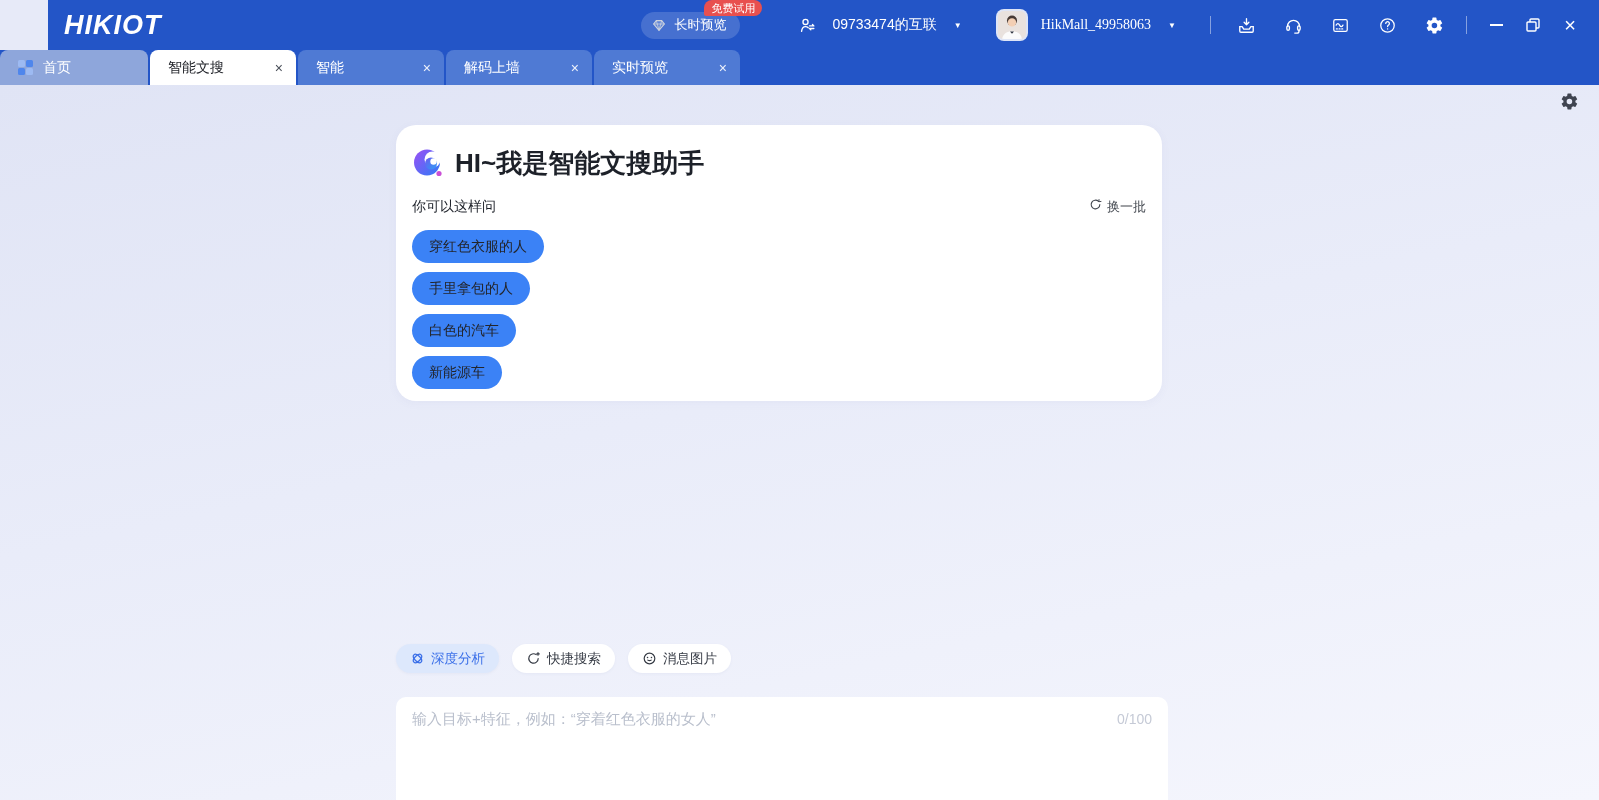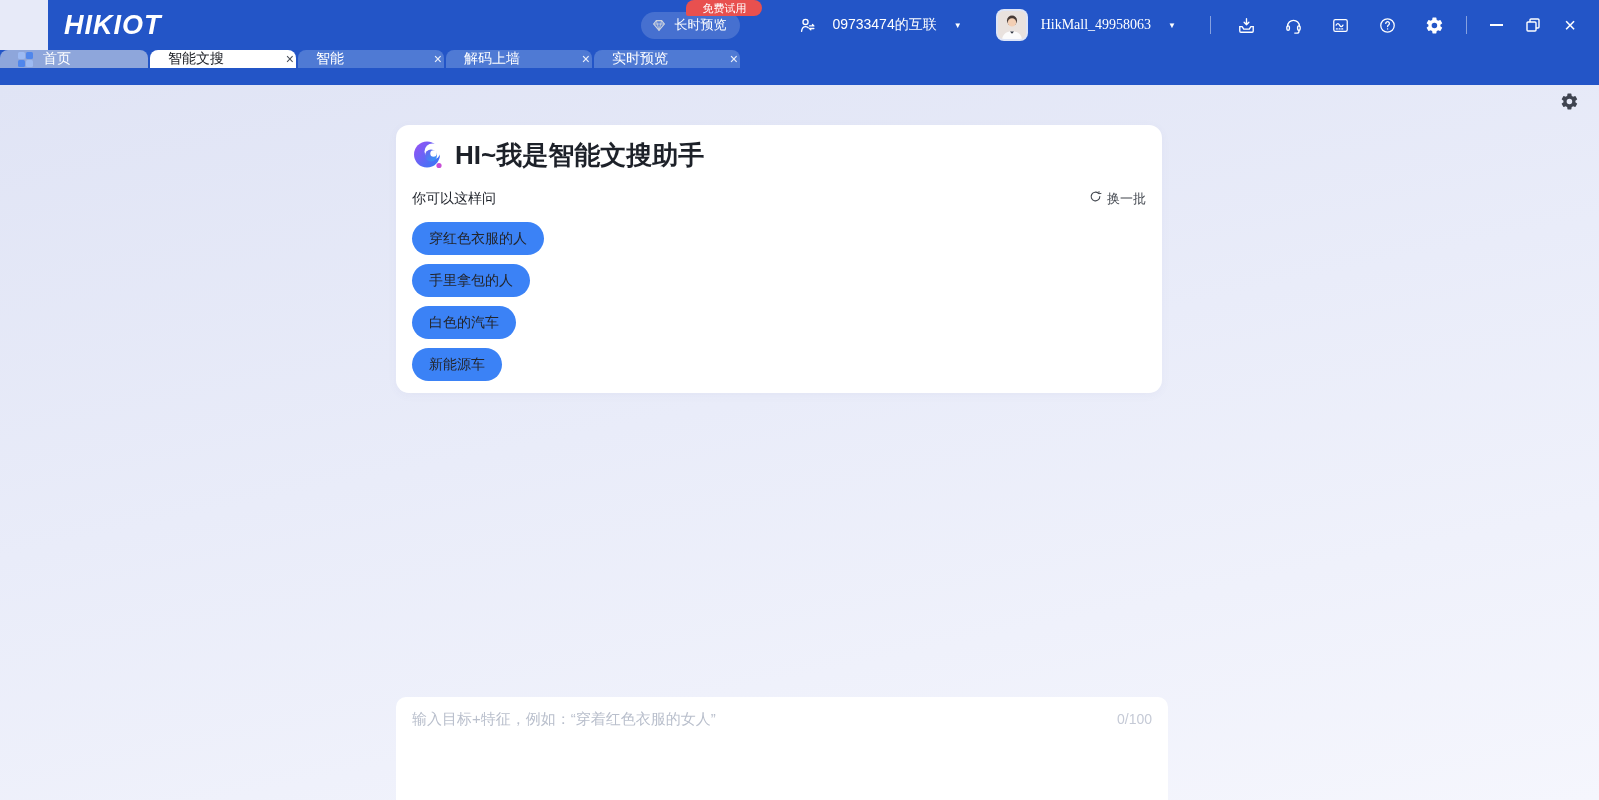--- a/index.html
+++ b/index.html
@@ -7,52 +7,52 @@
   body { font-family:"Liberation Sans","DejaVu Sans",sans-serif; }
   .window { position:relative; width:1599px; height:800px; overflow:hidden; background:#e7eaf8; }
 
   
   .titlebar { height:50px; background:#2355c7; display:flex; align-items:center; position:relative;margin-left:48px; }
   .logo { margin-left:16px; color:#fff; font-size:27px; font-weight:800; font-style:italic; letter-spacing:1px; }
   .tb-right { margin-left:auto; display:flex; align-items:center; padding-right:16px; }
   .pill { position:relative; display:flex; align-items:center; gap:7px; height:27px; padding:0 14px 0 10px;
           background:rgba(255,255,255,0.16); border-radius:14px; color:#fff; font-size:13px; cursor:pointer; }
   .badge { position:absolute; top:-12px; right:-22px; background:#e8504f; color:#fff; font-size:11px;
-           line-height:16px; padding:0 16px; border-radius:8px 8px 8px 2px; white-space:nowrap; }
+           line-height:16px; padding:0 7px; border-radius:8px 8px 8px 2px; white-space:nowrap; }
   .tb-item { display:flex; align-items:center; gap:15px; color:#fff; font-size:14px; cursor:pointer; white-space:nowrap; }
   .org { margin-left:58px; }
   .usr { margin-left:36px;font-family:Liberation Serif, serif; }
   .caret { font-size:8px; color:#fff; margin-left:2px; }
   .avatar { width:28px; height:28px; border-radius:6px; overflow:hidden; background:#ece5e1; box-shadow:0 0 0 2px rgba(255,255,255,.85); }
   .vdiv { width:1px; height:18px; background:rgba(255,255,255,.45); margin:0 0 0 34px; }
   .tb-icon { width:24px; height:24px; margin-left:23px; display:flex; align-items:center; justify-content:center; color:#fff; cursor:pointer; }
   .tb-icon svg { width:19px; height:19px; }
   .winctl { width:26px; height:26px; margin-left:11px; display:flex; align-items:center; justify-content:center; color:#fff; cursor:pointer; }
   .minbar { width:13px; height:2px; background:#fff; }
   .closex { font-size:20px; line-height:20px; }
 
   
   .tabbar { height:35px; background:#2355c7; display:flex; gap:2px; }
-  .tab { height:18px; display:flex; align-items:center; border-radius:8px 8px 0 0; font-size:14px; cursor:pointer; }
+  .tab { height:35px; display:flex; align-items:center; border-radius:8px 8px 0 0; font-size:14px; cursor:pointer; }
   .tab-home { width:148px; padding-left:18px; gap:10px; background:#8ea6db; color:#fff; }
-  .tab-n { width:146px; padding:0 2px 0 18px; background:#4f7ad4; color:#fff; justify-content:space-between;align-items:center; }
+  .tab-n { width:146px; padding:0 13px 0 18px; background:#4f7ad4; color:#fff; justify-content:space-between;align-items:center; }
   .tab-active { background:#fff; color:#23252b; }
   .tab-close { font-size:14px; line-height:14px; opacity:.9; cursor:pointer; }
   .tab-active .tab-close { color:#333a45; }
   .gridicon { width:15px; height:15px; display:grid; grid-template-columns:7px 7px; grid-template-rows:7px 7px; gap:1px; }
   .gridicon i { border-radius:1.5px; }
   .gi1{background:#9dbaf2}.gi2{background:#4f86ec}.gi3{background:#4f86ec}.gi4{background:#9dbaf2}
 
   
   .content { position:relative; height:715px; background:linear-gradient(168deg,#e0e4f5 0%,#e9ecf9 45%,#f5f6fd 100%); overflow:hidden; }
   .page-gear { position:absolute; top:7px; right:20px; color:#3f4450; cursor:pointer; }
   .page-gear svg { width:19px; height:19px; }
 
-  .card { position:absolute; left:396px; top:40px; width:766px; background:#fff; border-radius:13px;
-          padding:13px 16px 12px 16px; box-shadow:0 2px 10px rgba(90,100,150,.05); }
+  .card { position:absolute; left:396px; top:40px; width:766px; background:#fff; border-radius:20px;
+          padding:21px 16px 12px 16px; box-shadow:0 2px 10px rgba(90,100,150,.05); }
   .card-head { display:flex; align-items:center; gap:10px; }
   .card-title { font-size:26px; font-weight:600; color:#1d2129; }
   .card-sub { margin-top:14px; font-size:16px; color:#1d2129; }
   .ask-row { margin-top:17px; display:flex; align-items:center; justify-content:space-between; }
   .ask-label { font-size:14px; color:#1d2129; }
   .refresh-btn { display:flex; align-items:flex-start; gap:5px; font-size:13px; color:#42474f; cursor:pointer; }
   .refresh-btn svg { width:13px; height:13px; }
   .chips { margin-top:14px; display:flex; flex-direction:column; align-items:flex-start; gap:9px; }
   .chip { height:33px; line-height:33px; padding:0 17px; background:#3b82f6; border-radius:17px;
           font-size:14px; color:#23252b; cursor:pointer; }
@@ -248,20 +248,44 @@
       </div>
 
       <div class="chips">
         <span class="chip">穿红色衣服的人</span>
         <span class="chip">手里拿包的人</span>
         <span class="chip">白色的汽车</span>
         <span class="chip">新能源车</span>
       </div>
     </div>
 
+    <div class="modes">
+      <div class="mode mode-active">
+        <svg viewBox="0 0 24 24" fill="none" stroke="currentColor" stroke-width="2">
+          <ellipse cx="12" cy="12" rx="8.2" ry="4.4" transform="rotate(45 12 12)"></ellipse>
+          <ellipse cx="12" cy="12" rx="8.2" ry="4.4" transform="rotate(-45 12 12)"></ellipse>
+        </svg>
+        <span>深度分析</span>
+      </div>
+      <div class="mode">
+        <svg viewBox="0 0 24 24" fill="none" stroke="currentColor" stroke-width="1.9" stroke-linecap="round">
+          <path d="M19.5 12a7.5 7.5 0 11-3.2-6.2"></path>
+          <path d="M17.2 4.7h4M19.2 2.7v4"></path>
+        </svg>
+        <span>快捷搜索</span>
+      </div>
+      <div class="mode">
+        <svg viewBox="0 0 24 24" fill="none" stroke="currentColor" stroke-width="1.9" stroke-linecap="round">
+          <circle cx="12" cy="12" r="8.5"></circle>
+          <path d="M8.8 10.2h.1M15.1 10.2h.1" stroke-width="2.4"></path>
+          <path d="M9.3 14.6c1.7 1.2 3.7 1.2 5.4 0"></path>
+        </svg>
+        <span>消息图片</span>
+      </div>
+    </div>
 
     <div class="composer">
       <textarea placeholder="输入目标+特征，例如：“穿着红色衣服的女人”" style=""></textarea>
       <span class="counter">0/100</span>
     </div>
 
   </div>
 </div>
 
 </body></html>

